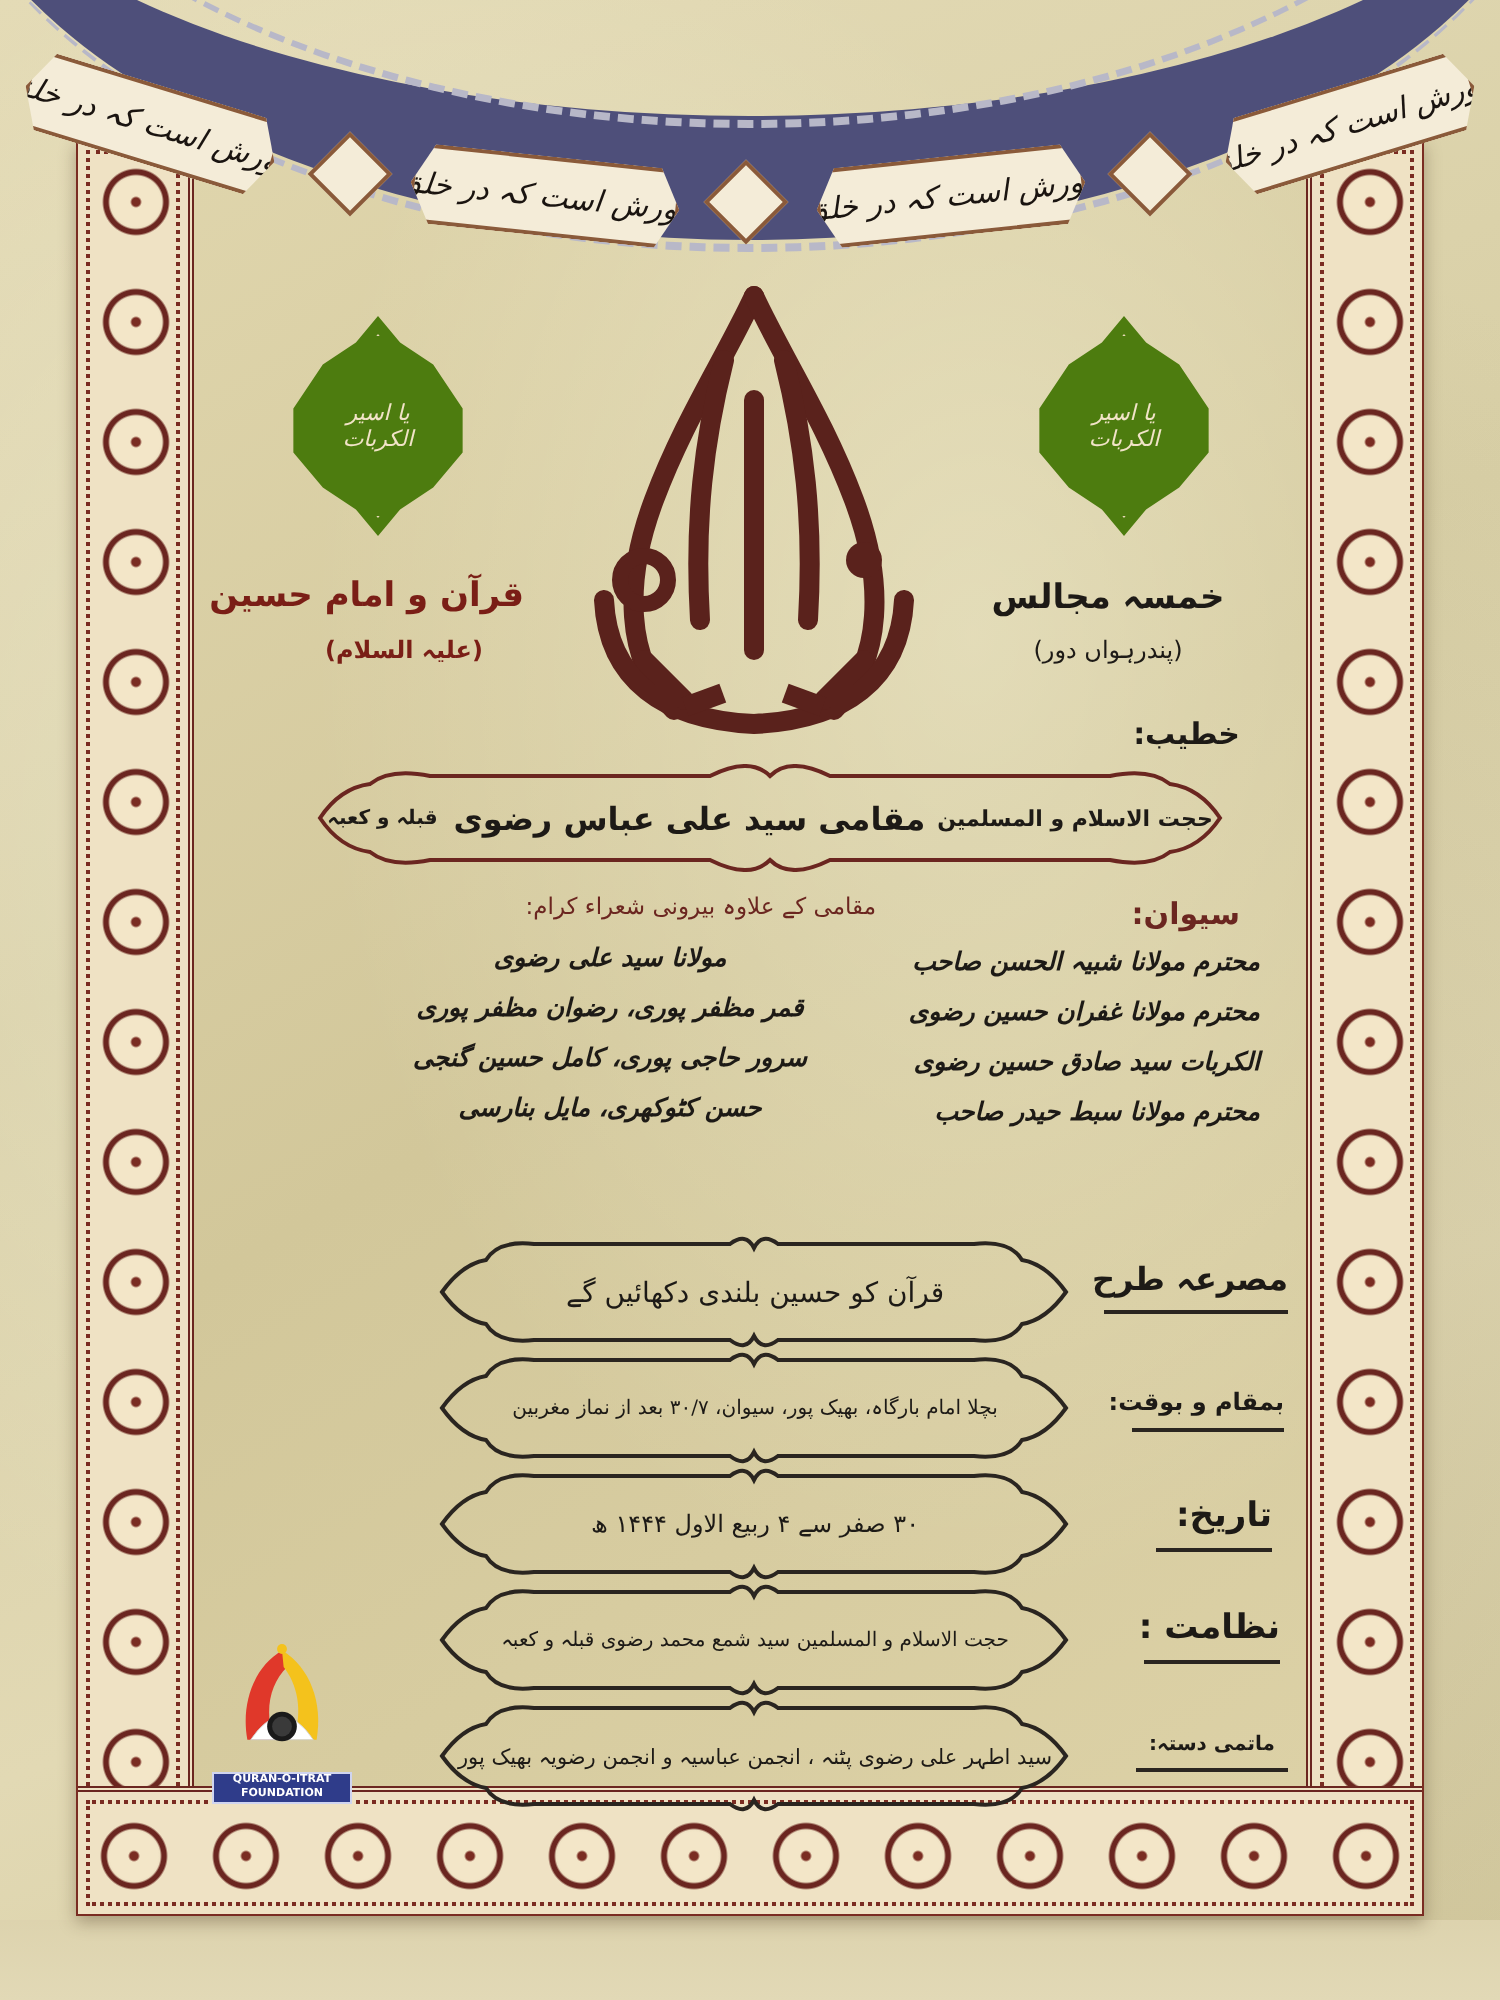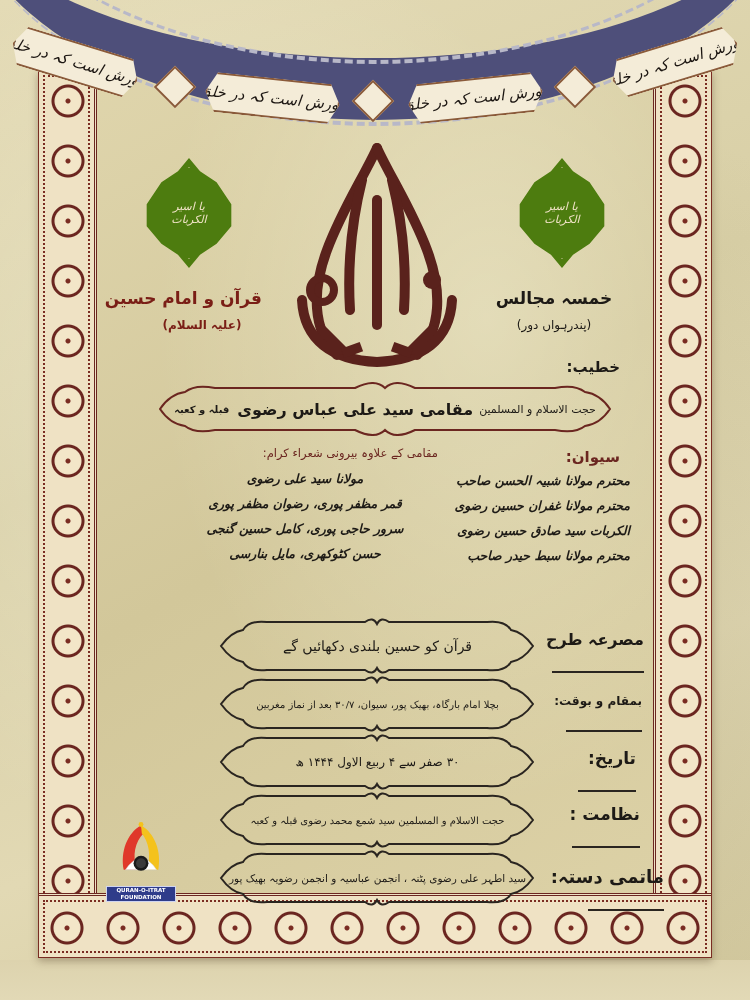--- a/index.html
+++ b/index.html
@@ -102,21 +102,21 @@
     display: flex; align-items: center; justify-content: center;
     direction: rtl; white-space: nowrap;
   }
   .plaque svg { position: absolute; inset: 0; width: 100%; height: 100%; }
   .plaque span { position: relative; z-index: 1; }
 
   .label {
     position: absolute; direction: rtl; white-space: nowrap; color: #1d1a16;
     font-family: "DejaVu Sans", sans-serif; font-weight: bold; text-align: right;
   }
-  .label-underline { border-bottom: 2px solid #2a2520; padding-bottom: 22px; }
+  .label-underline { border-bottom: 2px solid #2a2520; padding-bottom: 6px; }
 
   .list { position: absolute; direction: rtl; text-align: right; color: #1d1a16; font-style: italic; }
   .list div { font-weight: bold; font-size: 12.5px; line-height: 25px; white-space: nowrap; }
   .list-center { text-align: center; }
 
   
   .logo { position: absolute; left: 106px; top: 822px; width: 70px; height: 80px; }
   .logo-text {
     position: absolute; left: 0; bottom: 0; width: 70px; height: 16px;
     background: #2f3c8a; color: #ffffff; font-size: 5.5px; line-height: 7px;
@@ -183,21 +183,21 @@
 <div class="side-title" style="left:142px; top:288px; width:120px; font-size:17px; color:#7a1e16;">قرآن و امام حسین</div>
 <div class="side-title" style="left:142px; top:318px; width:120px; font-size:12px; color:#7a1e16;">(علیہ السلام)</div>
 <div class="side-title" style="left:494px; top:288px; width:120px; font-size:17px; color:#1d1a16;">خمسہ مجالس</div>
 <div class="side-title" style="left:494px; top:318px; width:120px; font-size:12px; color:#1d1a16; font-weight:normal;">(پندرہواں دور)</div>
 
 <div class="label" style="left:540px; top:358px; width:80px; font-size:15px;">خطیب:</div>
 <div class="plaque" style="left:140px; top:382px; width:490px; height:54px;">
   <svg viewBox="0 0 490 54" preserveAspectRatio="none">
     <path d="M20 27 Q 30 12, 45 10 Q 55 2, 75 6 L 215 6 Q 235 -4, 245 6 Q 255 -4, 275 6 L 415 6 Q 435 2, 445 10 Q 460 12, 470 27 Q 460 42, 445 44 Q 435 52, 415 48 L 275 48 Q 255 58, 245 48 Q 235 58, 215 48 L 75 48 Q 55 52, 45 44 Q 30 42, 20 27 Z" fill="none" stroke="#6b2620" stroke-width="2"></path>
   </svg>
-  <span style="font-size:11px; font-weight:normal; color:#1d1a16; margin-left:6px;">حجت الاسلام و المسلمین</span>
+  <span style="font-size:11px; font-weight:bold; color:#1d1a16; margin-left:6px;">حجت الاسلام و المسلمین</span>
   <span style="font-size:16px; font-weight:bold; color:#1d1a16; margin-left:8px;">مقامی سید علی عباس رضوی</span>
   <span style="font-size:10px; font-weight:bold; color:#1d1a16;">قبلہ و کعبہ</span>
 </div>
 
 <div class="label" style="left:540px; top:448px; width:80px; font-size:15px; color:#6b2620;">سیوان:</div>
 <div class="list" style="left:440px; top:468px; width:190px;">
   <div>محترم مولانا شبیہ الحسن صاحب</div>
   <div>محترم مولانا غفران حسین رضوی</div>
   <div>الکربات سید صادق حسین رضوی</div>
   <div>محترم مولانا سبط حیدر صاحب</div>
@@ -244,21 +244,21 @@
     <span style="font-family:'DejaVu Serif',serif; font-size:10px; color:#1d1a16;">حجت الاسلام و المسلمین سید شمع محمد رضوی قبلہ و کعبہ</span>
   </div>
   <div class="label label-underline" style="left:572px; top:804px; width:68px; font-size:17px; text-align:center;">نظامت :</div>
 
   <div class="plaque" style="left:215px; top:850px; width:325px; height:56px;">
     <svg viewBox="0 0 325 56" preserveAspectRatio="none">
       <path d="M6 28 Q 16 14, 28 12 Q 34 2, 52 4 L 150 4 Q 158 -2, 162 6 Q 166 -2, 174 4 L 272 4 Q 290 2, 296 12 Q 308 14, 318 28 Q 308 42, 296 44 Q 290 54, 272 52 L 174 52 Q 166 58, 162 50 Q 158 58, 150 52 L 52 52 Q 34 54, 28 44 Q 16 42, 6 28 Z" fill="none" stroke="#2a2520" stroke-width="2"></path>
     </svg>
     <span style="font-family:'DejaVu Serif',serif; font-size:10.5px; color:#1d1a16;">سید اطہر علی رضوی پٹنہ ، انجمن عباسیہ و انجمن رضویہ بھیک پور</span>
   </div>
-  <div class="label label-underline" style="left:588px; top:866px; width:76px; font-size:18px; text-align:center;">ماتمی دستہ:</div>
+  <div class="label label-underline" style="left:568px; top:866px; width:76px; font-size:10px; text-align:center;">ماتمی دستہ:</div>
 </div>
 
 <div class="logo">
   <svg viewBox="0 0 70 80" style="position:absolute; inset:0; width:70px; height:66px;">
     <path d="M35 4 C 18 14, 10 36, 14 58 L 30 58 C 24 40, 28 24, 38 14 Z" fill="#e0382a"></path>
     <path d="M35 4 C 52 14, 60 36, 56 58 L 42 58 C 48 40, 44 24, 36 14 Z" fill="#f4c21c"></path>
     <circle cx="35" cy="3" r="3" fill="#f4c21c"></circle>
     <path d="M16 58 Q 35 30, 54 58 Z" fill="#ffffff" stroke="#cccccc" stroke-width="0.5"></path>
     <circle cx="35" cy="50" r="9" fill="#1a1a1a"></circle>
     <circle cx="35" cy="50" r="6" fill="#3a3a3a"></circle>

